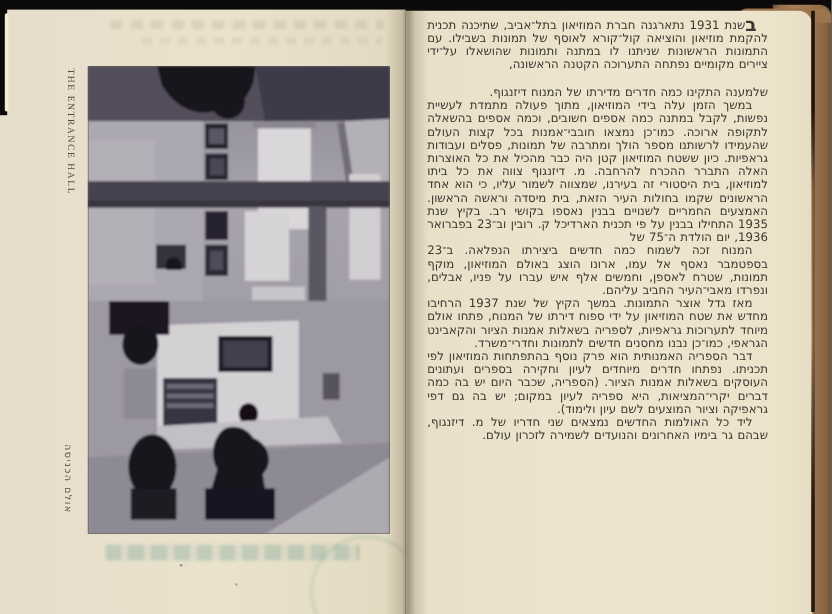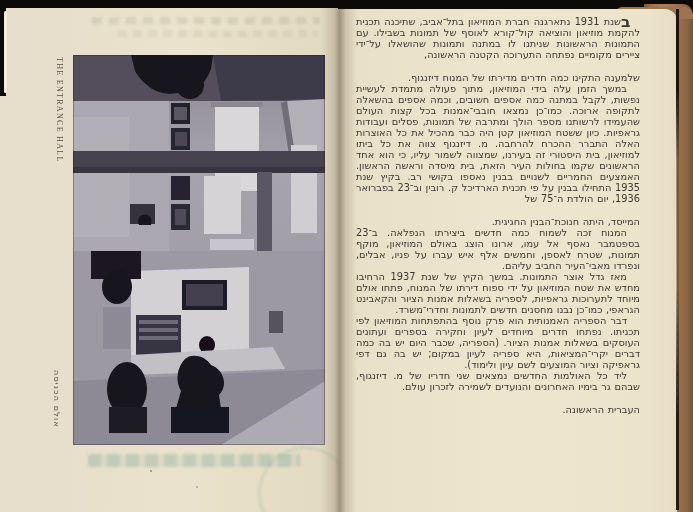--- a/index.html
+++ b/index.html
@@ -145,31 +145,29 @@
     <div class="speck speck-2"></div>
   </div>
 
   <div class="page right-page">
     <div class="text-block">
 
       <p class="para-drop"><span class="dropcap">ב</span><span>שנת 1931 נתארגנה חברת המוזיאון בתל־אביב, שתיכנה תכנית להקמת מוזיאון והוציאה קול־קורא לאוסף של תמונות בשבילו. עם התמונות הראשונות שניתנו לו במתנה ותמונות שהושאלו על־ידי ציירים מקומיים נפתחה התערוכה הקטנה הראשונה,</span></p>
       <div class="center-line">שלמענה התקינו כמה חדרים מדירתו של המנוח דיזנגוף.</div>
 
       <p class="para-indent"><span>במשך הזמן עלה בידי המוזיאון, מתוך פעולה מתמדת לעשיית נפשות, לקבל במתנה כמה אספים חשובים, וכמה אספים בהשאלה לתקופה ארוכה. כמו־כן נמצאו חובבי־אמנות בכל קצות העולם שהעמידו לרשותנו מספר הולך ומתרבה של תמונות, פסלים ועבודות גראפיות. כיון ששטח המוזיאון קטן היה כבר מהכיל את כל האוצרות האלה התברר ההכרח להרחבה. מ. דיזנגוף צווה את כל ביתו למוזיאון, בית היסטורי זה בעירנו, שמצווה לשמור עליו, כי הוא אחד הראשונים שקמו בחולות העיר הזאת, בית מיסדה וראשה הראשון. האמצעים החמריים לשנויים בבנין נאספו בקושי רב. בקיץ שנת 1935 התחילו בבנין על פי תכנית הארדיכל ק. רובין וב־23 בפברואר 1936, יום הולדת ה־75 של</span></p>
-      <div class="center-line">המייסד, היתה חנוכת־הבנין החגיגית.</div>
 
       <p class="para-indent"><span>המנוח זכה לשמוח כמה חדשים ביצירתו הנפלאה. ב־23 בספטמבר נאסף אל עמו, ארונו הוצג באולם המוזיאון, מוקף תמונות, שטרח לאספן, וחמשים אלף איש עברו על פניו, אבלים, ונפרדו מאבי־העיר החביב עליהם.</span></p>
 
       <p class="para-indent"><span>מאז גדל אוצר התמונות. במשך הקיץ של שנת 1937 הרחיבו מחדש את שטח המוזיאון על ידי ספוח דירתו של המנוח, פתחו אולם מיוחד לתערוכות גראפיות, לספריה בשאלות אמנות הציור והקאבינט הגראפי, כמו־כן נבנו מחסנים חדשים לתמונות וחדרי־משרד.</span></p>
 
       <p class="para-indent"><span>דבר הספריה האמנותית הוא פרק נוסף בהתפתחות המוזיאון לפי תכניתו. נפתחו חדרים מיוחדים לעיון וחקירה בספרים ועתונים העוסקים בשאלות אמנות הציור. (הספריה, שכבר היום יש בה כמה דברים יקרי־המציאות, היא ספריה לעיון במקום; יש בה גם דפי גראפיקה וציור המוצעים לשם עיון ולימוד).</span></p>
 
       <p class="para-indent"><span>ליד כל האולמות החדשים נמצאים שני חדריו של מ. דיזנגוף, שבהם גר בימיו האחרונים והנועדים לשמירה לזכרון עולם.</span></p>
 
-      <div class="center-line">העברית הראשונה.</div>
 
     </div>
   </div>
 
   <div class="gutter"></div>
   <div class="page-edge-shadow"></div>
   <div class="corner-tl"></div>
   <div class="edge-tl"></div>
 
 </div>

